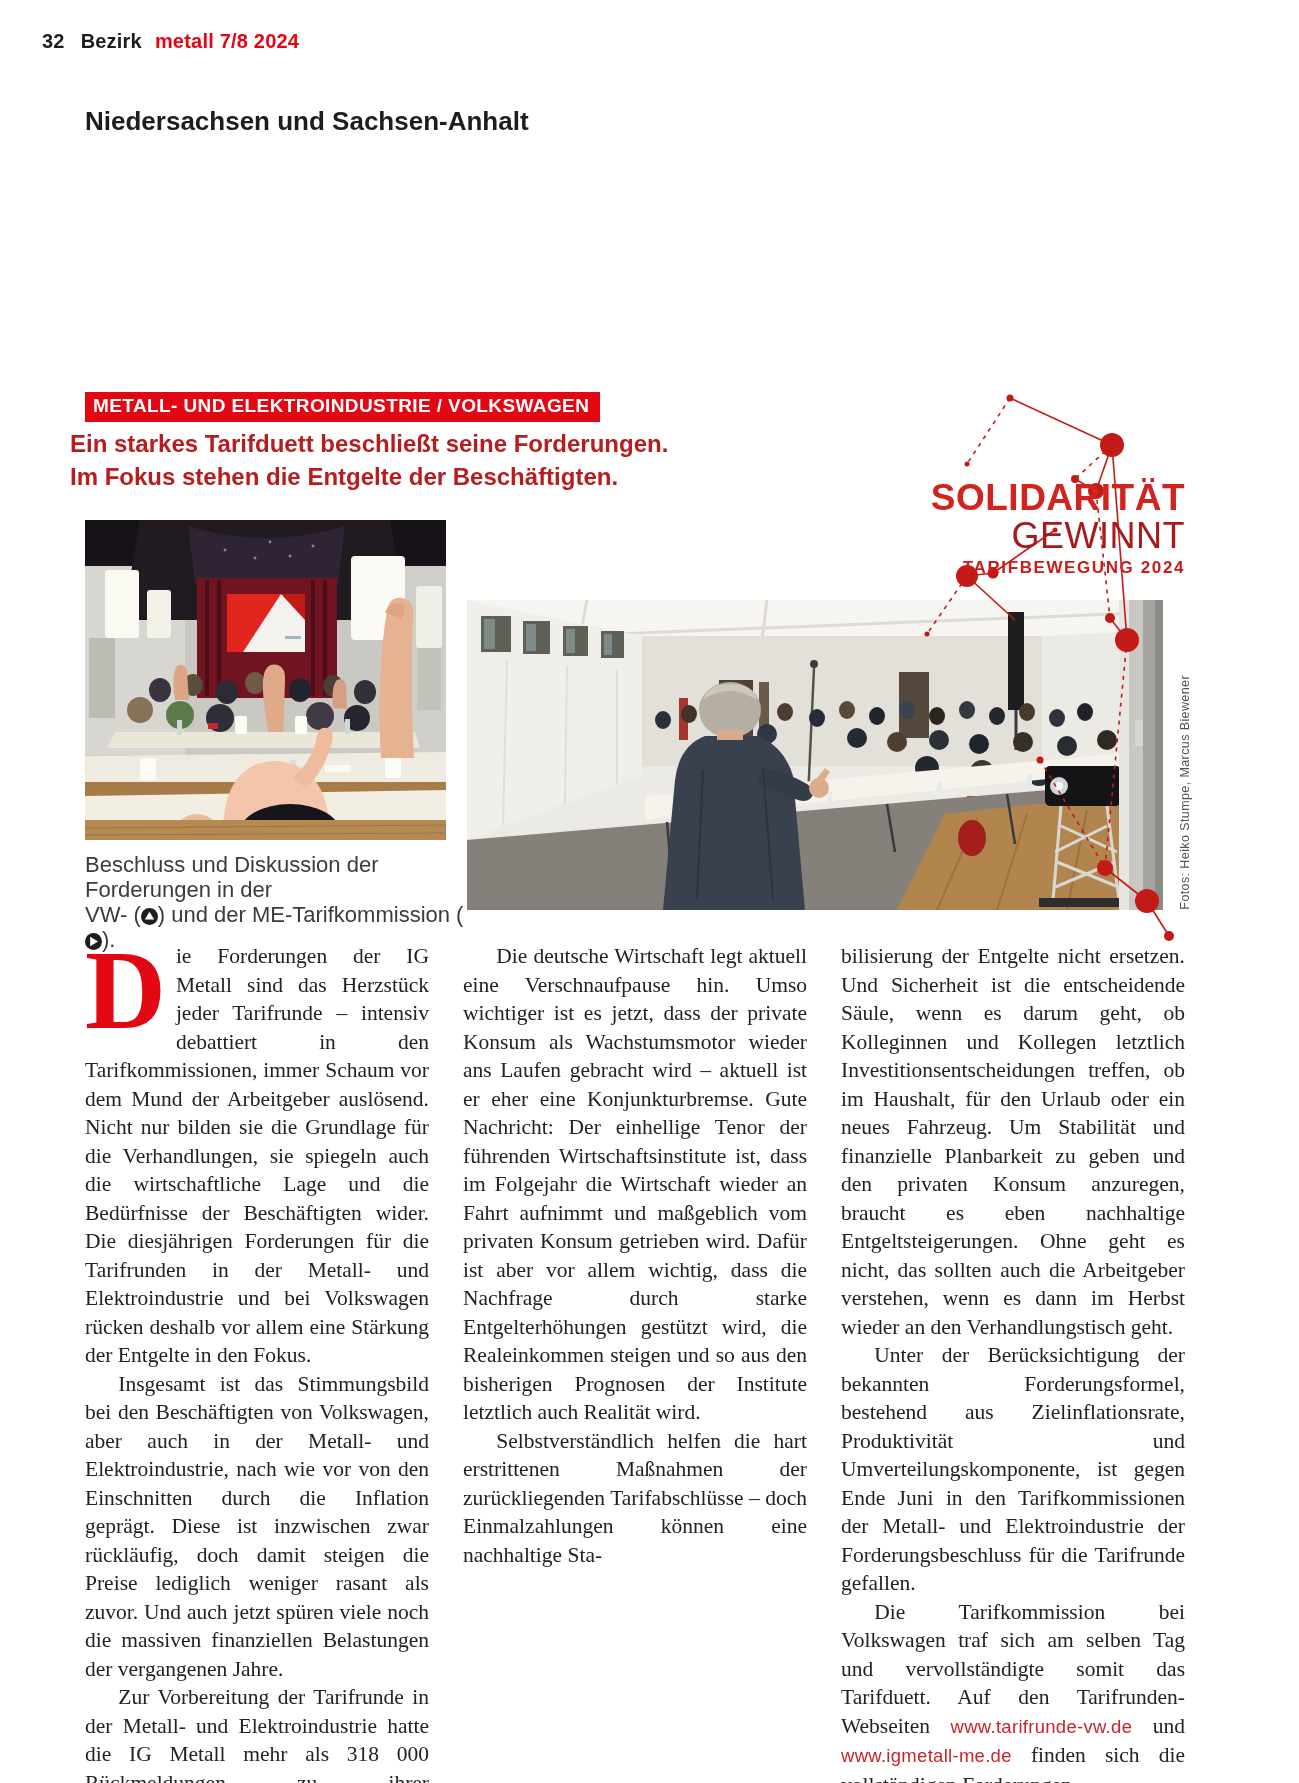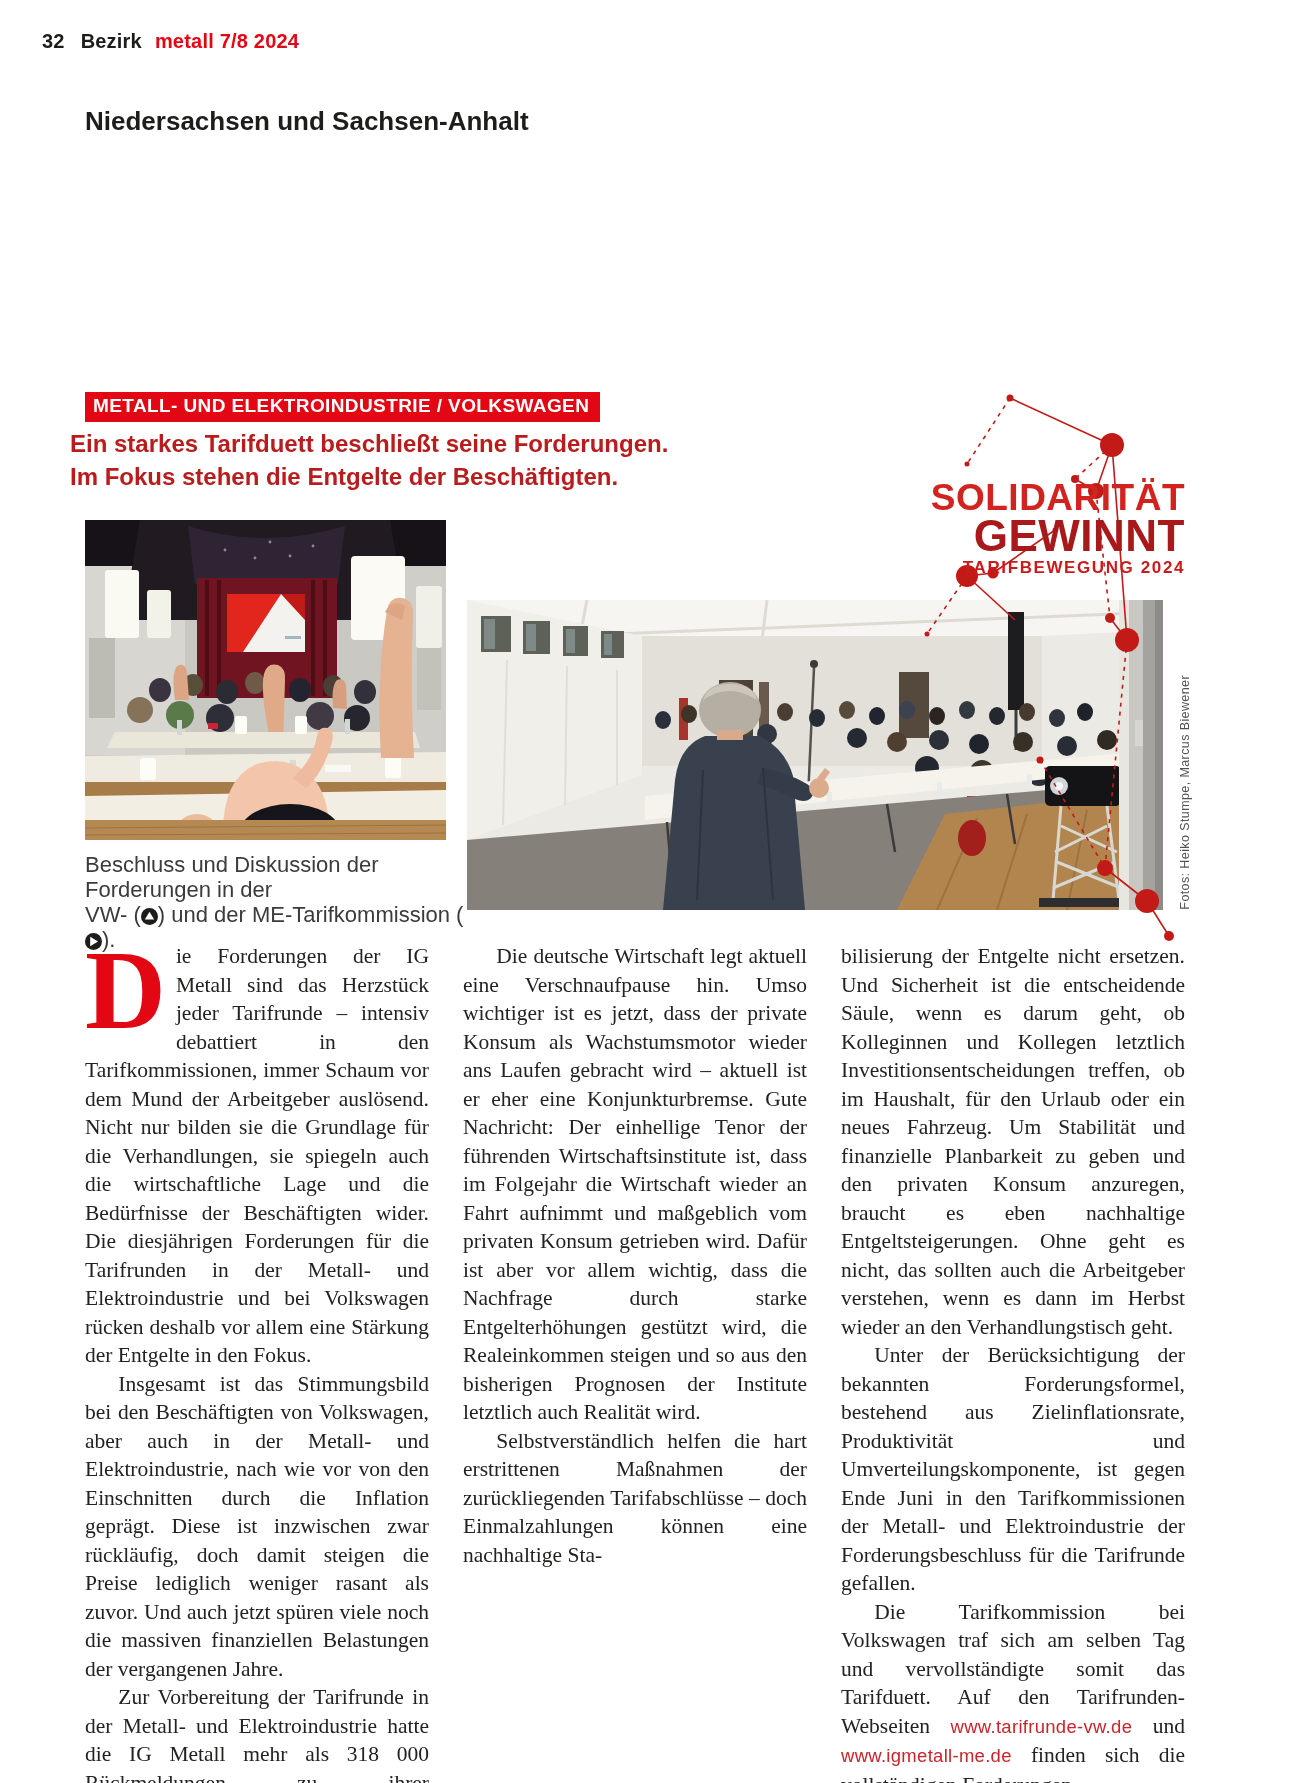--- a/index.html
+++ b/index.html
@@ -16,21 +16,21 @@
   .kicker{position:absolute;left:85px;top:106px;font-size:26px;font-weight:bold;color:#1d1d1b;}
   .headline{position:absolute;left:83px;top:158px;font-size:46px;line-height:57px;font-weight:bold;
     color:#e30613;white-space:pre-line;letter-spacing:-.5px;}
   .tag{position:absolute;left:85px;top:392px;background:#e30613;color:#ffffff;
     font-size:19px;font-weight:bold;letter-spacing:.4px;padding:3px 11px 5px 8px;}
   .intro{position:absolute;left:70px;top:427px;font-size:24px;line-height:33px;font-weight:bold;
     color:#b91c1c;white-space:pre-line;}
   
   .logo{position:absolute;left:830px;top:480px;width:355px;text-align:right;z-index:6;}
   .logo .l1{font-size:37px;font-weight:bold;color:#d2231e;letter-spacing:.5px;line-height:36px;}
-  .logo .l2{font-size:44px;font-weight:bold;color:#a8191b;letter-spacing:.5px;line-height:40px;}
+  .logo .l2{font-size:36px;font-weight:normal;color:#a8191b;letter-spacing:.5px;line-height:40px;}
   .logo .l3{font-size:17px;font-weight:bold;color:#cc1a1a;letter-spacing:1.6px;line-height:20px;margin-top:2px;}
   .constellation{position:absolute;left:905px;top:372px;z-index:5;pointer-events:none;}
   
   .photo{position:absolute;overflow:hidden;background:#ddd;}
   .photo-left{left:85px;top:520px;width:361px;height:320px;}
   .photo-right{left:467px;top:600px;width:696px;height:310px;z-index:1;}
   .caption{position:absolute;left:85px;top:852px;width:385px;font-size:22px;line-height:25px;
     color:#3b3b3a;white-space:pre-line;}
   .cap-icon{display:inline-block;width:17px;height:17px;vertical-align:-3px;}
   .credit{position:absolute;left:1170px;top:600px;height:310px;width:22px;}

